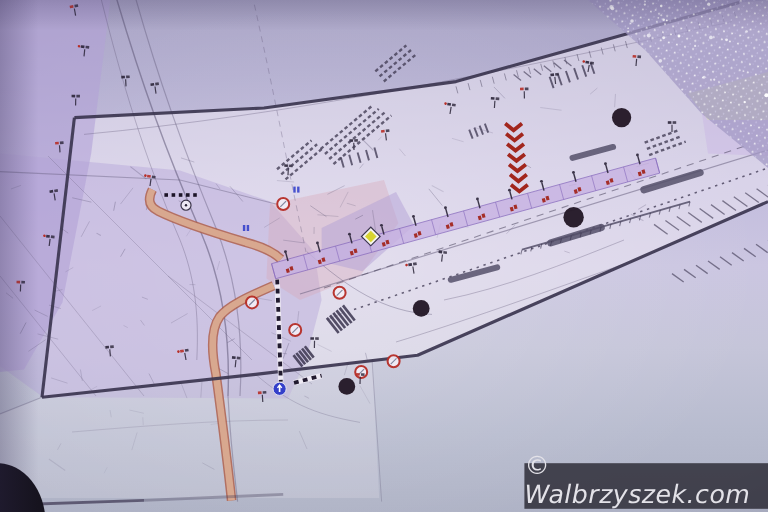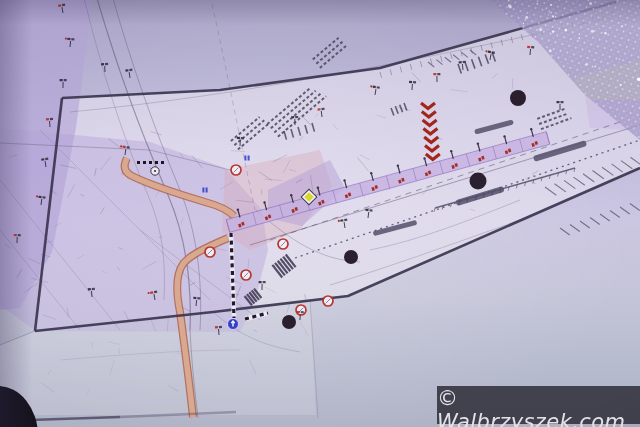--- a/index.html
+++ b/index.html
@@ -9,21 +9,21 @@
   }
   svg.plan{position:absolute;left:0;top:0;filter:blur(.35px) saturate(.96);}
   .vignette{
     position:absolute;inset:0;pointer-events:none;
     background:
       radial-gradient(130% 105% at 45% 48%, rgba(0,0,0,0) 58%, rgba(22,17,42,.30) 100%),
       linear-gradient(to right, rgba(50,42,80,.30) 0, rgba(50,42,80,0) 5%),
       linear-gradient(to bottom, rgba(45,38,78,.22) 0, rgba(45,38,78,0) 6%);
   }
   .watermark{
-    position:absolute;display:flex;align-items:flex-start;justify-content:center;
+    position:absolute;display:flex;align-items:flex-end;justify-content:center;
     font-style:italic;font-size:21px;letter-spacing:.4px;
   }
 </style>
 </head>
 <body>
 
 <div class="photo">
   <svg class="plan" width="640" height="427" viewBox="0 0 640 427">
     <defs>
       <linearGradient id="bgv" x1="0" y1="0" x2="0" y2="1">

